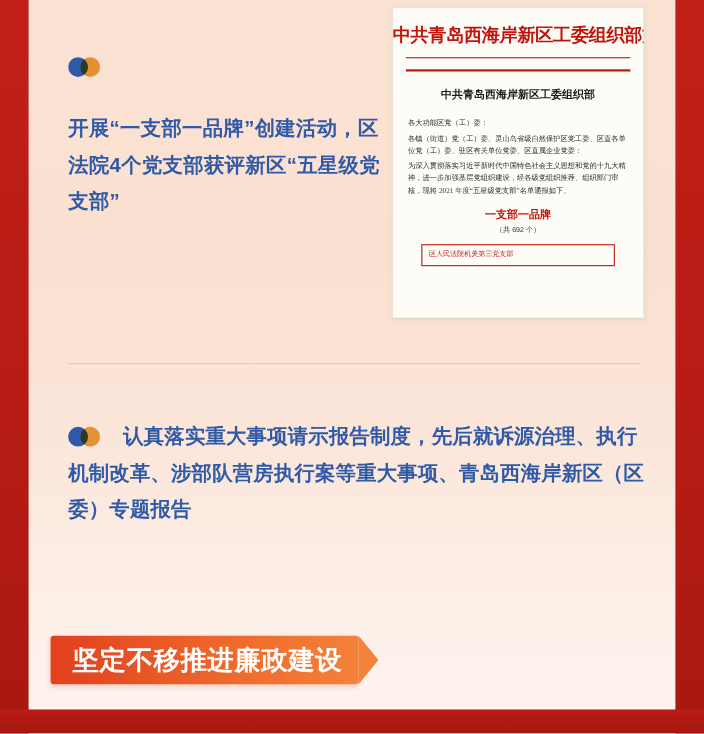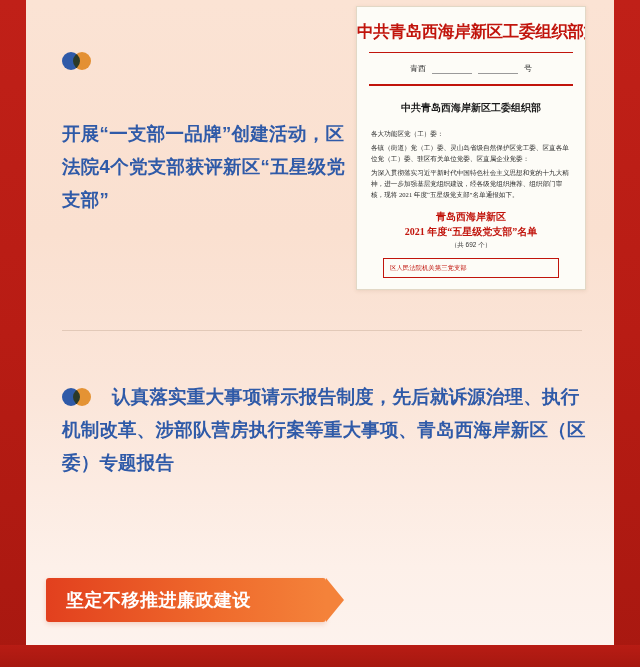--- a/index.html
+++ b/index.html
@@ -73,21 +73,21 @@
     mix-blend-mode: multiply;
   }
   .b1-dots {
     position: absolute;
     left: 36px;
     top: 52px;
   }
   .b1-text {
     position: absolute;
     left: 36px;
-    top: 117px;
+    top: 100px;
     width: 290px;
     color: #2f5aa8;
     font-size: 18.5px;
     line-height: 33px;
     font-weight: bold;
     letter-spacing: 0.3px;
   }
 
   
   .doc-card {
@@ -236,21 +236,21 @@
     width: 280px;
     height: 44px;
     background: linear-gradient(90deg, #e2401e 0%, #ef6a2c 60%, #f4823a 100%);
     border-radius: 3px;
     display: flex;
     align-items: center;
     box-shadow: 0 2px 5px rgba(200, 70, 30, 0.2);
   }
   .banner-text {
     color: #ffffff;
-    font-size: 18px;
+    font-size: 24px;
     font-weight: bold;
     padding-left: 20px;
     letter-spacing: 0.5px;
   }
   .banner:after {
     content: "";
     position: absolute;
     right: -18px;
     top: 0;
     border-top: 22px solid transparent;
@@ -283,38 +283,31 @@
       <div class="dot-pair b1-dots">
         <span class="dot blue"></span>
         <span class="dot orange"></span>
       </div>
 
       <div class="b1-text">开展“一支部一品牌”创建活动，区法院4个党支部获评新区“五星级党支部”</div>
 
       <div class="doc-card">
         <div class="doc-header">中共青岛西海岸新区工委组织部文件</div>
         <div class="doc-rule"></div>
-        <div class="doc-numline">
-          <span class="lbl">青西</span>
-          <span class="field"></span>
-          <span class="field"></span>
-          <span class="lbl">号</span>
-        </div>
         <div class="doc-thickrule"></div>
         <div class="doc-title">
           <div>中共青岛西海岸新区工委组织部</div>
         </div>
         <div class="doc-body">
           <p>各大功能区党（工）委：</p>
           <p>各镇（街道）党（工）委、灵山岛省级自然保护区党工委、区直各单位党（工）委、驻区有关单位党委、区直属企业党委：</p>
           <p>为深入贯彻落实习近平新时代中国特色社会主义思想和党的十九大精神，进一步加强基层党组织建设，经各级党组织推荐、组织部门审核，现将 2021 年度“五星级党支部”名单通报如下。</p>
         </div>
         <div class="doc-subtitle">
-          <div>青岛西海岸新区</div>
-          <div>2021 年度“五星级党支部”名单</div>
+          <div>一支部一品牌</div>
         </div>
         <div class="doc-count">（共 692 个）</div>
         <div class="doc-list">
           <div class="doc-list-item">区人民法院机关第三党支部</div>
 
         </div>
       </div>
     </div>
 
     <div class="divider"></div>

